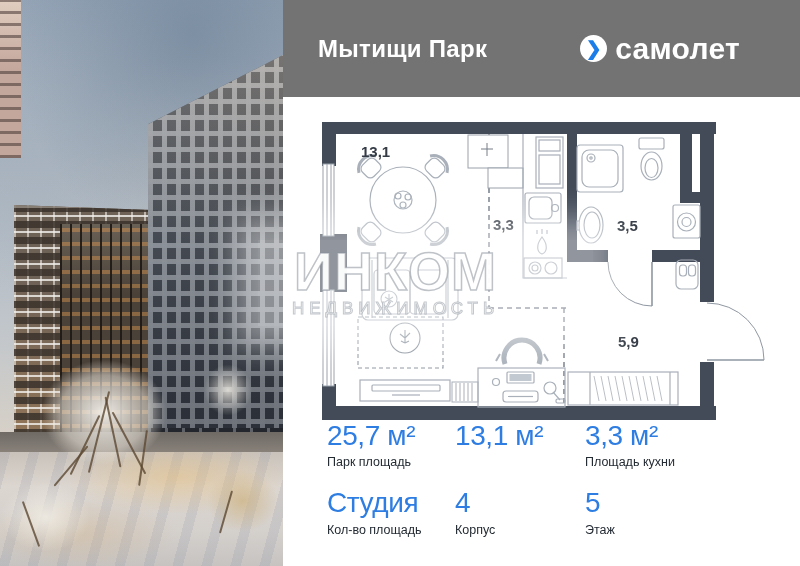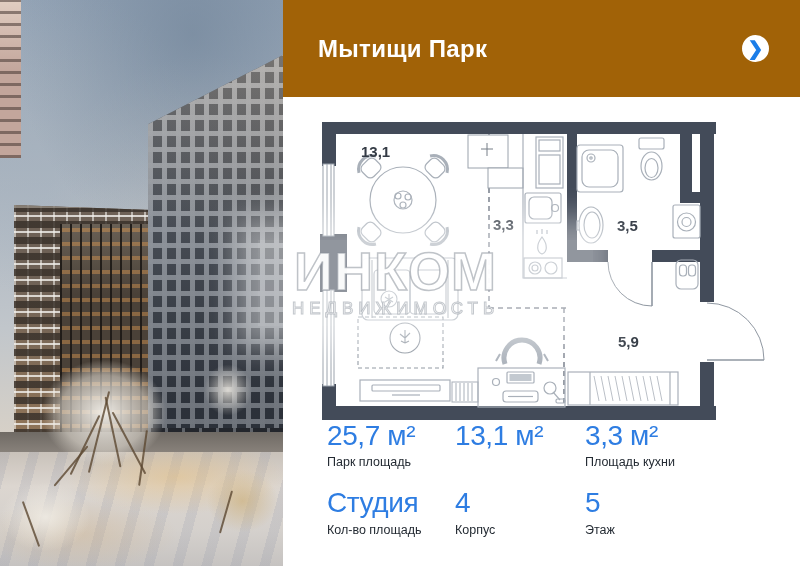--- a/index.html
+++ b/index.html
@@ -50,23 +50,23 @@
     background:radial-gradient(50% 45% at 50% 45%, rgba(246,243,237,.95), rgba(233,227,217,.55) 55%, rgba(226,220,210,0) 78%);}
   .bush-tan{position:absolute;left:195px;top:455px;width:95px;height:92px;
     background:radial-gradient(50% 45% at 50% 50%, rgba(206,180,132,.75), rgba(206,180,132,0) 75%);}
   .bush-left{position:absolute;left:-12px;top:468px;width:115px;height:98px;
     background:radial-gradient(50% 45% at 50% 50%, rgba(240,236,228,.9), rgba(240,236,228,0) 78%);}
   .bush-small{position:absolute;left:196px;top:352px;width:64px;height:76px;
     background:radial-gradient(50% 45% at 50% 50%, rgba(238,234,226,.85), rgba(238,234,226,0) 75%);}
   .twig{position:absolute;width:2px;background:rgba(92,72,50,.8);border-radius:1px;}
   
   .content{position:absolute;left:283px;top:0;width:517px;height:566px;background:#fff;}
-  .header{position:absolute;left:0;top:0;width:517px;height:97px;background:#a16207;
+  .header{position:absolute;left:0;top:0;width:517px;height:97px;background:#737373;
     display:flex;align-items:center;justify-content:space-between;
-    padding:0 31px 0 35px;box-sizing:border-box;}
+    padding:0 60px 0 35px;box-sizing:border-box;}
   .project-name{color:#fff;font-size:24px;font-weight:700;letter-spacing:.3px;}
   .brand{display:flex;align-items:center;gap:8px;}
   .brand-icon{width:27px;height:27px;border-radius:50%;background:#fff;color:#1b7de8;
     display:flex;align-items:center;justify-content:center;font-size:19px;font-weight:700;line-height:1;
     padding-bottom:1px;box-sizing:border-box;}
   .brand-text{color:#fff;font-size:30px;font-weight:700;letter-spacing:.3px;}
   
   .plan-svg{position:absolute;left:0;top:97px;}
   .plan-svg text{font-family:"Liberation Sans",sans-serif;font-size:15px;font-weight:600;fill:#343b45;}
   
@@ -110,20 +110,21 @@
   <div class="twig" style="left:30px;top:500px;height:48px;transform:rotate(-20deg);"></div>
   <div class="twig" style="left:225px;top:490px;height:44px;transform:rotate(16deg);"></div>
 </div>
 
 <div class="content">
 
   <div class="header">
     <div class="project-name">Мытищи Парк</div>
     <div class="brand">
       <span class="brand-icon">❯</span>
+      <span class="brand-text">самолет</span>
     </div>
   </div>
 
   <svg class="plan-svg" width="517" height="469" viewBox="283 97 517 469">
     <g fill="#434b59" stroke="none">
       <rect x="322" y="122" width="394" height="12"></rect>
       <rect x="322" y="122" width="14" height="44"></rect>
       <rect x="320" y="234" width="27" height="58"></rect>
       <rect x="322" y="384" width="14" height="36"></rect>
       <rect x="322" y="406" width="394" height="14"></rect>

